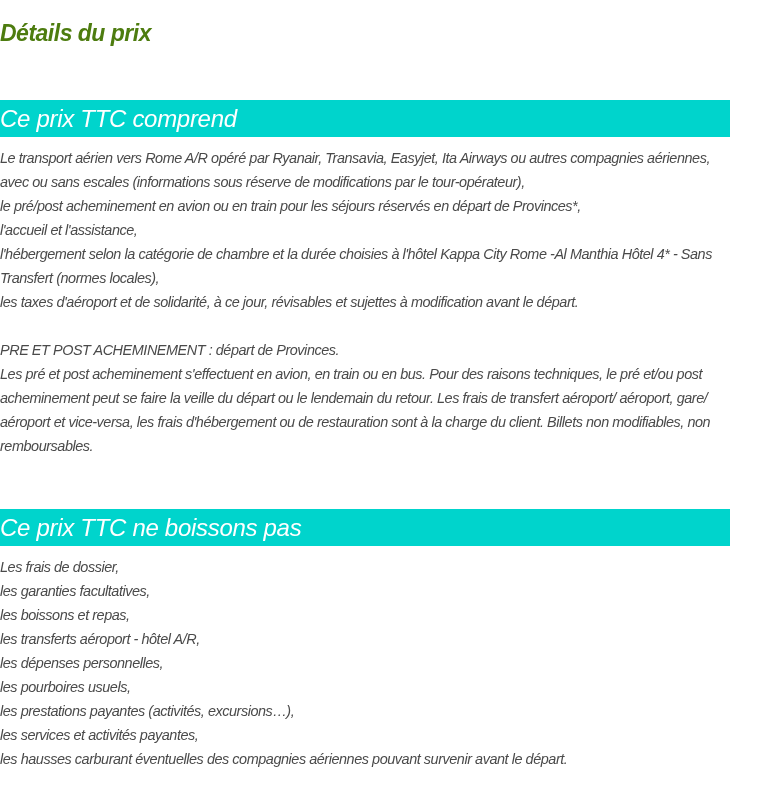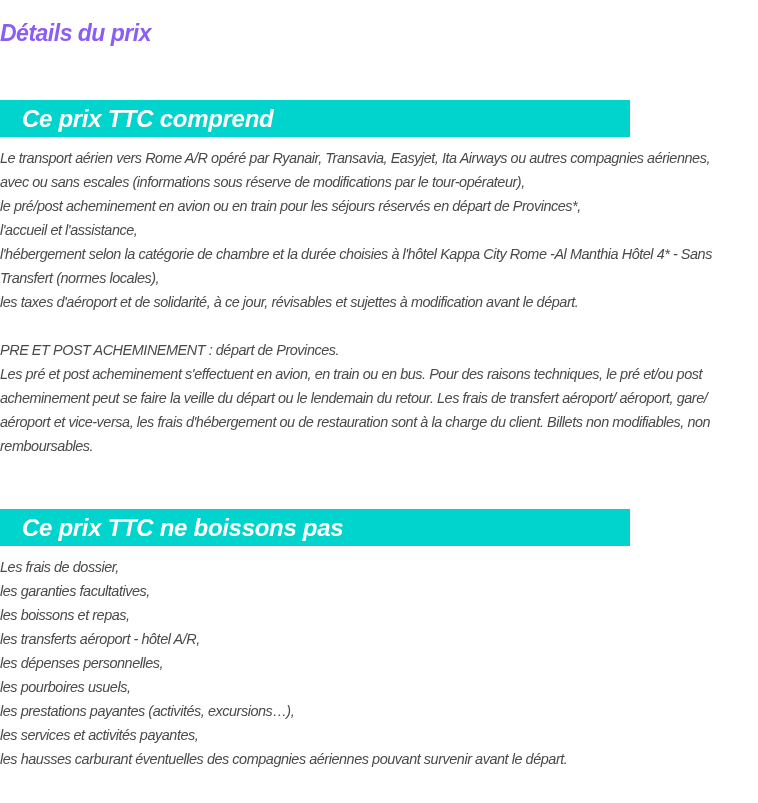--- a/index.html
+++ b/index.html
@@ -1,26 +1,26 @@
 <!DOCTYPE html>
 <html><head>
 <meta charset="utf-8">
 <style>
   html, body { margin: 0; padding: 0; background: #ffffff; }
   body { width: 758px; height: 803px; overflow: hidden; position: relative; font-family: "Liberation Sans", sans-serif; }
   .page-title {
     position: absolute; left: 0; top: 20px; margin: 0;
     font-size: 23px; font-style: italic; font-weight: bold;
-    color: #8b5cf6; letter-spacing: -0.5px;
+    color: #4d7c0f; letter-spacing: -0.5px;
   }
   .band {
-    position: absolute; left: 0; width: 630px; height: 37px;
+    position: absolute; left: 0; width: 730px; height: 37px;
     background: #00d4cc; color: #ffffff;
-    font-size: 24px; font-style: italic; font-weight: bold;
-    line-height: 37px; padding-left: 22px; box-sizing: border-box; margin: 0;
+    font-size: 24px; font-style: italic; font-weight: normal;
+    line-height: 37px; padding-left: 0; box-sizing: border-box; margin: 0;
     letter-spacing: -0.3px;
   }
   .body-block {
     position: absolute; left: 0; width: 760px;
     font-size: 14.5px; font-style: italic; color: #4a4a4a;
     line-height: 24px; letter-spacing: -0.45px;
   }
   .body-block p { margin: 0; white-space: nowrap; }
   .gap { height: 24px; }
 </style>

